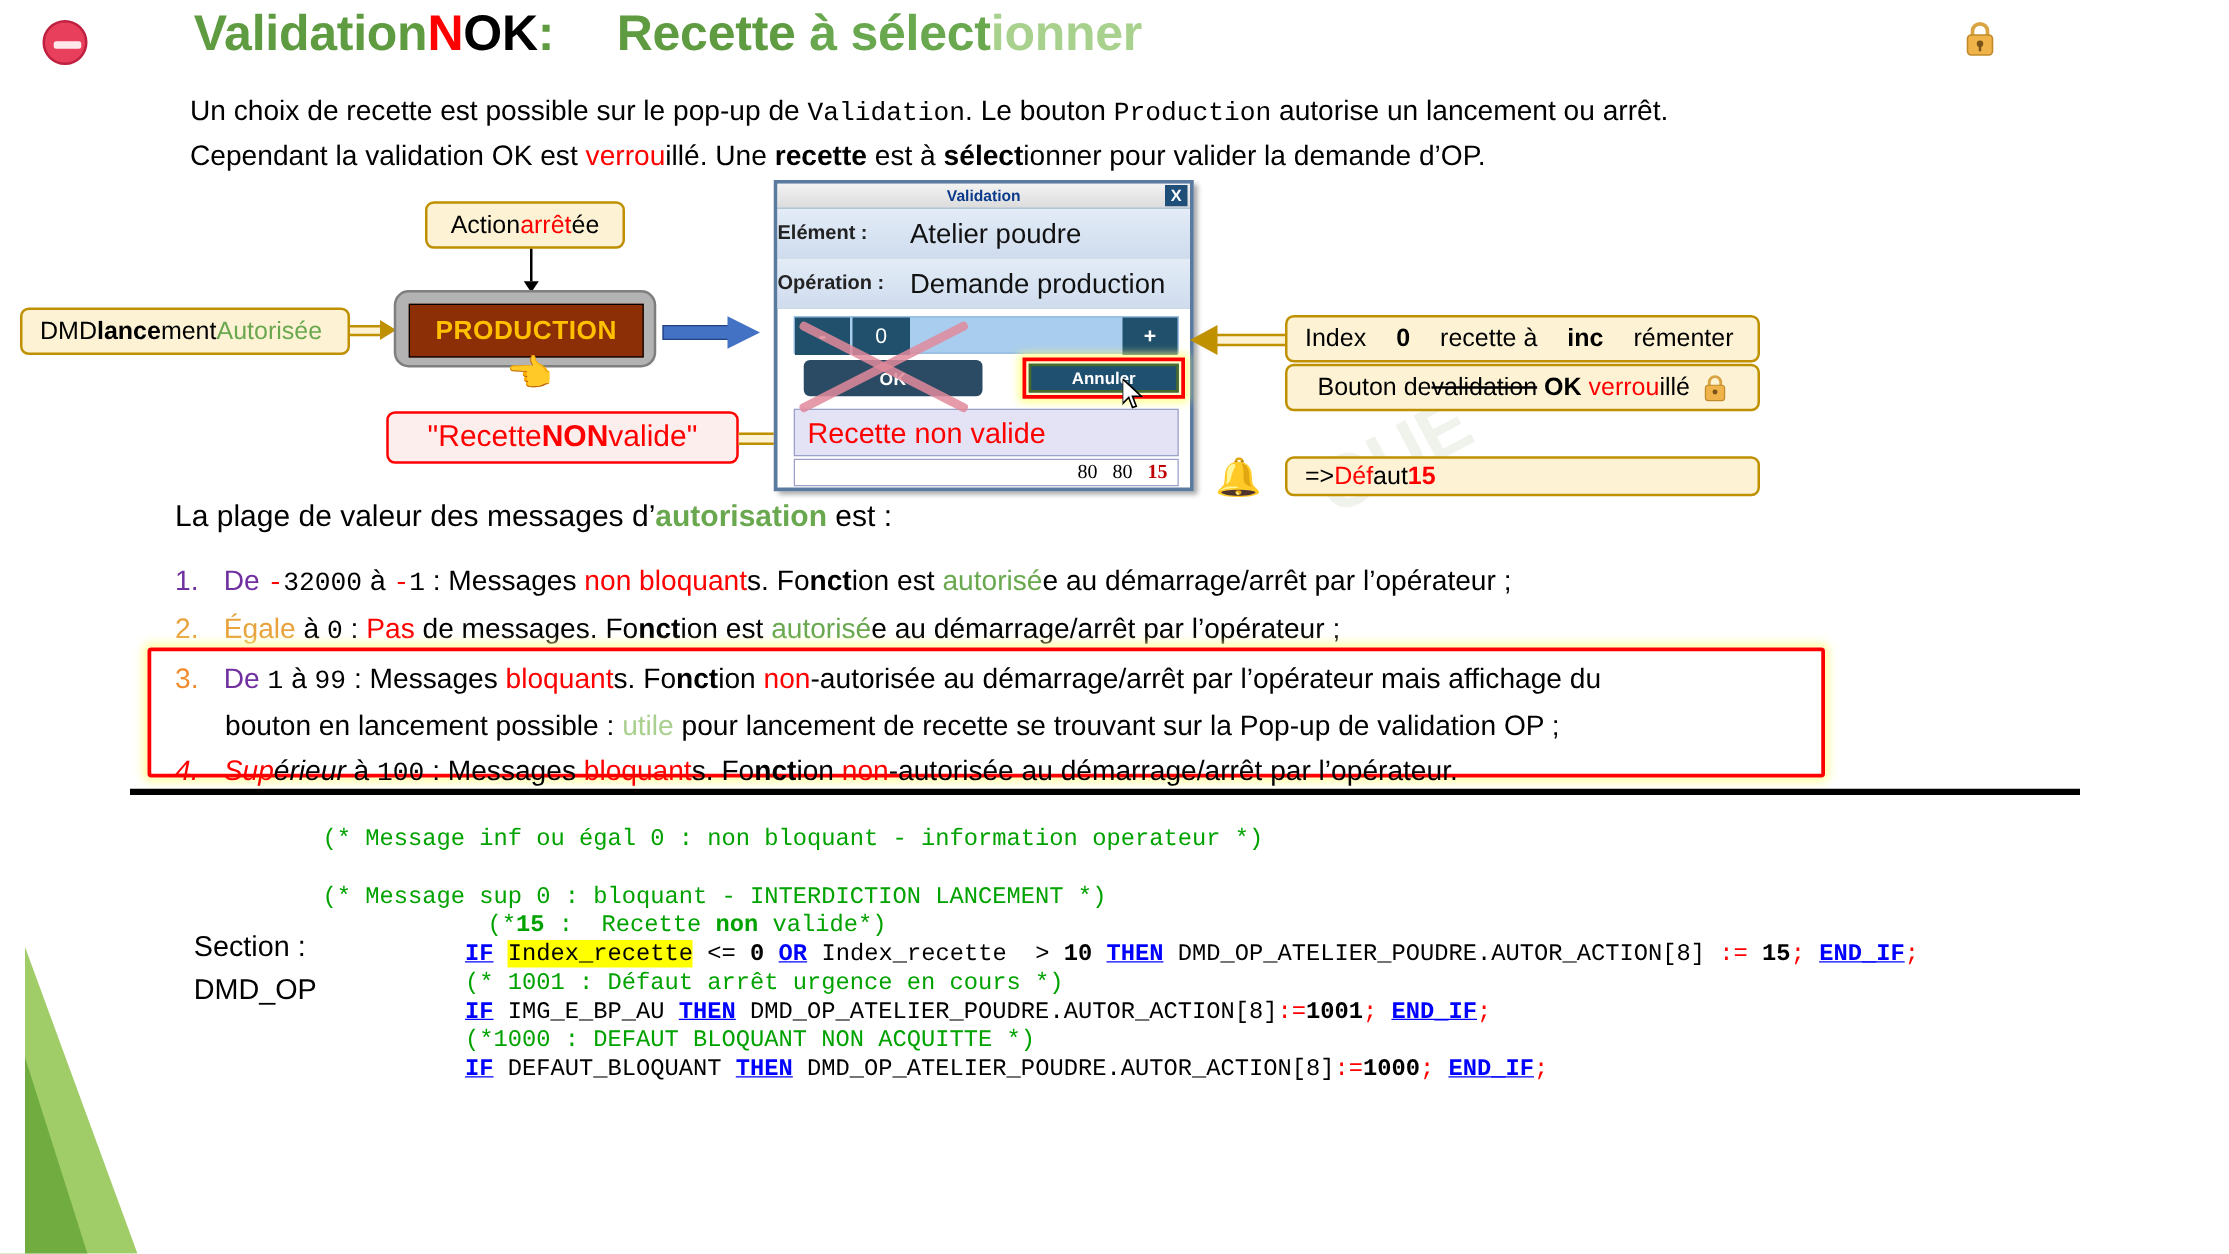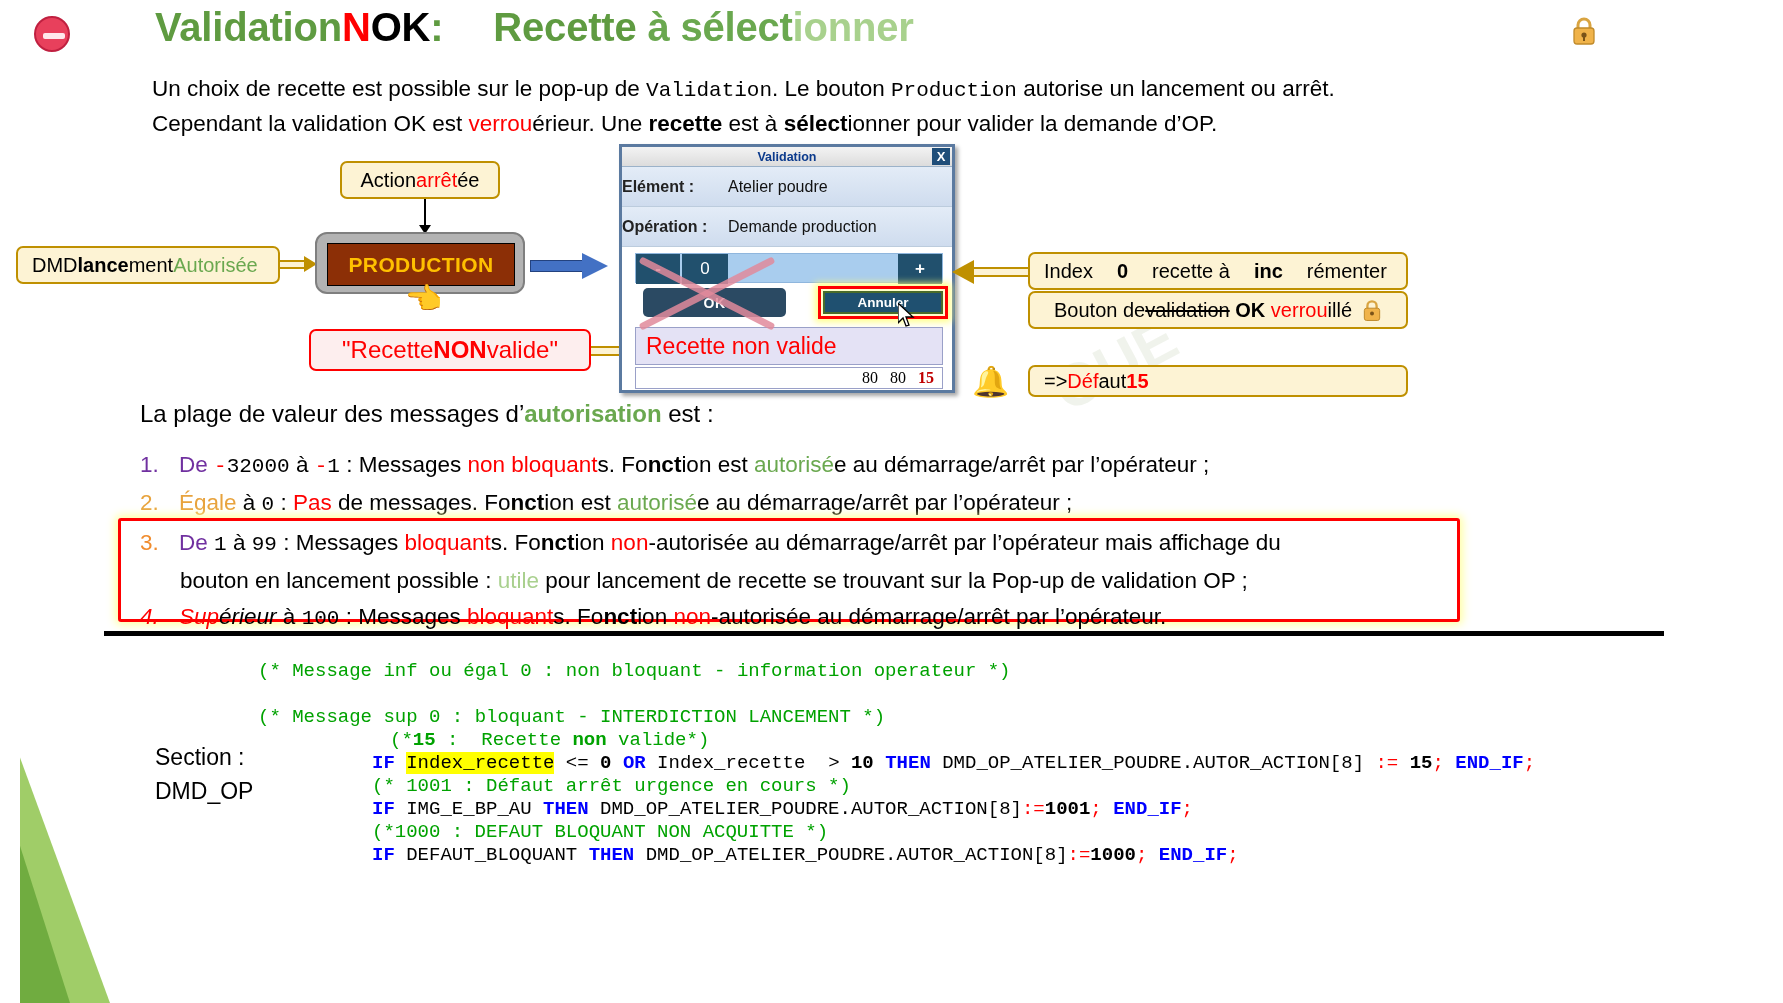--- a/index.html
+++ b/index.html
@@ -99,21 +99,21 @@
   .dlg-title { height:20px; background:linear-gradient(#f3f3f3,#dcdcdc);
      border-bottom:1px solid #9bb2c9; color:#0b3a8c; font-size:12.5px; font-weight:bold;
      display:flex; align-items:center; justify-content:center; position:relative; }
   .dlg-close { position:absolute; right:2px; top:1px; width:18px; height:17px;
      background:#1f4e79; color:#fff; font-size:13px; font-weight:bold; display:flex;
      align-items:center; justify-content:center; }
   .dlg-row { height:40px; background:linear-gradient(#e3ecf7,#cfdcee);
      display:flex; align-items:center; border-bottom:1px solid #bcccdd; }
   .dlg-row .lab { width:106px; padding-right:8px; font-size:16px;
      font-weight:bold; color:#222; }
-  .dlg-row .val { font-size:16px; color:#111; }
+  .dlg-row .val { font-size:22px; color:#111; }
 
   .spinrow { position:absolute; left:13px; top:106px; width:308px; height:30px;
       background:#a9cdee; border:1px solid #8fb6dd; }
   .spin-minus { position:absolute; left:0; top:0; width:44px; height:30px; background:#21506d;
       color:#fff; display:flex; align-items:center; justify-content:center; font-size:17px; font-weight:bold; }
   .spin-val { position:absolute; left:46px; top:0; width:46px; height:30px; background:#21506d;
       color:#fff; display:flex; align-items:center; justify-content:center; font-size:17px; }
   .spin-plus { position:absolute; right:0; top:0; width:44px; height:30px; background:#21506d;
       color:#fff; display:flex; align-items:center; justify-content:center; font-size:17px; font-weight:bold; }
 
@@ -159,21 +159,21 @@
   .m { font-family:"Liberation Mono", monospace; font-size:21px;}
 
   .redframe { position:absolute; left:118px; top:518px; width:1342px; height:104px;
      border:3px solid #ff0000; border-radius:3px; box-shadow:0 0 8px 3px rgba(255,255,150,.85); }
 
   
   .hrule { position:absolute; left:104px; top:631px; width:1560px; height:5px; background:#000; }
   .secbox { position:absolute; left:155px; top:740px; font-size:23px; color:#000; line-height:34px;
      font-family:"Liberation Sans", sans-serif; }
   .c-green { color:#00a200; }
-  .c-blue  { color:#0000ff; }
+  .c-blue  { color:#0000ff;text-decoration:underline; }
   .c-red   { color:#ff0000; }
   .c-black { color:#000000; }
   .hl { background:#ffff00; }
   .b { font-weight:bold; }
   .code-line { position:absolute; white-space:pre; font-family:"Liberation Mono", monospace; font-size:19px;}
 
   
   .wm { position:absolute; color:rgba(150,170,120,.14); font-size:60px; font-weight:bold;
      transform:rotate(-28deg); pointer-events:none; user-select:none; }
 </style>
@@ -196,21 +196,21 @@
   <svg class="lock-hdr" viewBox="0 0 26 30">
     <path d="M7 13 V9 a6 6 0 0 1 12 0 v4" fill="none" stroke="#d9a441" stroke-width="3"></path>
     <rect x="3" y="12" width="20" height="16" rx="3" fill="#f0b34a" stroke="#c08a2a" stroke-width="1.3"></rect>
     <circle cx="13" cy="19" r="2.6" fill="#7a5318"></circle>
     <rect x="12" y="19" width="2" height="6" fill="#7a5318"></rect>
   </svg>
 </div>
 
 <div class="intro">
   <span>Un choix de recette est possible sur le pop-up de </span><span class="mono">Validation</span><span>. Le bouton </span><span class="mono">Production</span><span> autorise un lancement ou arrêt.</span><br>
-  <span>Cependant la validation OK est </span><span class="red">verrou</span><span>érieur. Une </span><b>recette</b><span> est à </span><b>sélect</b><span>ionner pour valider la demande d’OP.</span>
+  <span>Cependant la validation OK est </span><span class="red">verrou</span><span>illé. Une </span><b>recette</b><span> est à </span><b>sélect</b><span>ionner pour valider la demande d’OP.</span>
 </div>
 
 <div class="callout" id="co-action">
   <span>Action </span>
     <span class="red">arrêt</span>
     <span>ée</span>
 </div>
 <div class="arr-down"></div>
 
 <div class="callout" id="co-dmd">

